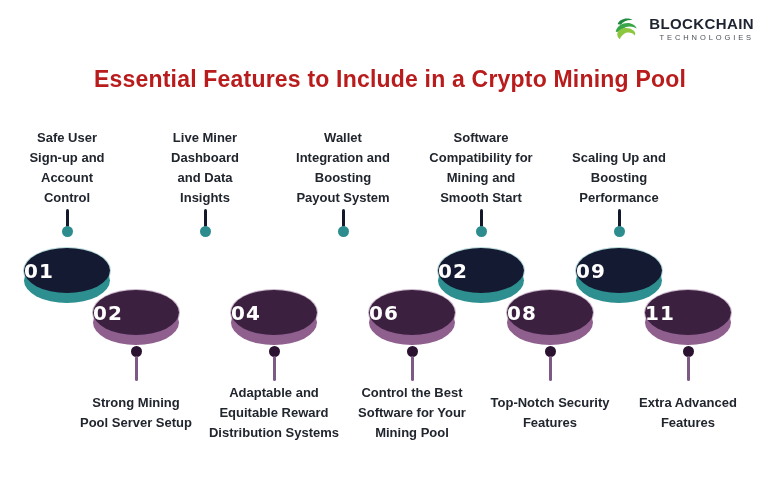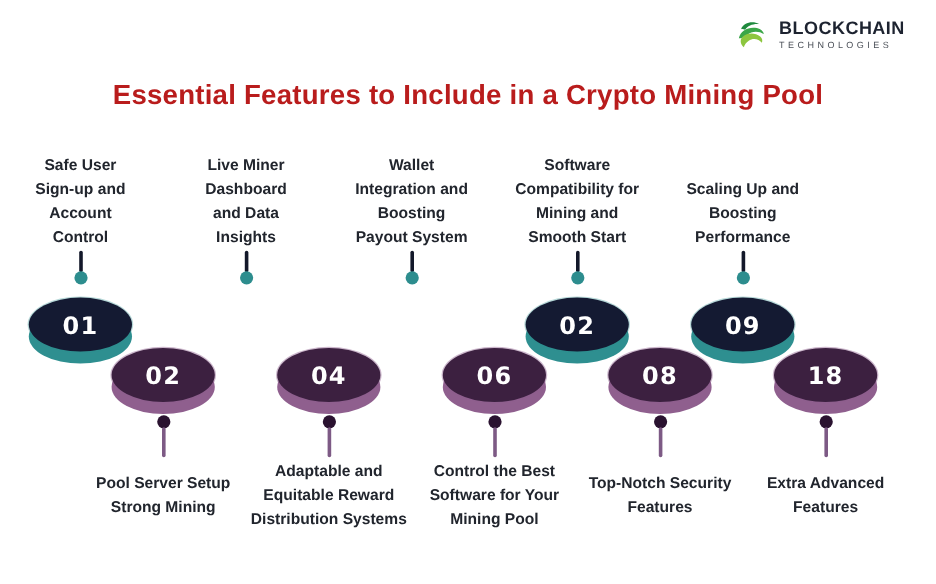--- a/index.html
+++ b/index.html
@@ -7,21 +7,21 @@
     position:relative;width:780px;height:487px;background:#ffffff;overflow:hidden;
     font-family:"Liberation Sans",sans-serif;
     --navy-face:#141a32;--teal-rim:#2e8f90;--purple-face:#3c2040;--mauve-rim:#8f5f8e;
     --top-pin-line:#13182a;--top-pin-dot:#2d8d8e;--bot-pin-dot:#2a1230;--bot-pin-line:#7d5a85;
   }
   
   .logo{position:absolute;top:14px;right:26px;display:flex;align-items:center;gap:8px;}
   .logo-icon{width:30px;height:30px;flex:0 0 auto;}
   .logo-text{display:flex;flex-direction:column;line-height:1.15;}
   .logo-name{font-size:15px;font-weight:800;color:#1d2330;letter-spacing:.4px;}
-  .logo-sub{font-size:7.5px;font-weight:500;color:#4a4f57;letter-spacing:2.9px;margin-top:2px;}
+  .logo-sub{font-size:7.5px;font-weight:500;color:#4a4f57;letter-spacing:2.9px;margin-top:2px;text-align:right;}
   
   .title{position:absolute;top:66px;left:0;width:100%;text-align:center;margin:0;
     font-size:23px;font-weight:700;color:#b91c1c;letter-spacing:.2px;}
   
   .item{position:absolute;top:0;height:100%;width:172px;}
   .label{position:absolute;left:50%;transform:translateX(-50%);width:172px;
     display:flex;flex-direction:column;align-items:center;text-align:center;
     font-size:13px;font-weight:600;color:#21252d;line-height:20px;}
   .label-top{top:118px;height:90px;justify-content:flex-end;}
   .label-bottom{top:384px;height:58px;justify-content:center;}
@@ -31,21 +31,21 @@
     border-radius:50%;background:var(--top-pin-dot);}
   .pin-dot-bottom{position:absolute;top:346px;left:50%;margin-left:-5.5px;width:11px;height:11px;
     border-radius:50%;background:var(--bot-pin-dot);}
   .pin-line-bottom{position:absolute;top:356px;left:50%;margin-left:-1.5px;width:3px;height:25px;
     background:var(--bot-pin-line);border-radius:2px;}
   .disc{position:absolute;left:50%;margin-left:-43px;width:86px;height:45px;}
   .disc-top{top:248px;}
   .disc-bottom{top:290px;}
   .disc .rim,.disc .face{position:absolute;left:0;width:86px;height:45px;border-radius:50%;}
   .disc .rim{top:10px;}
-  .disc .face{top:0;display:flex;align-items:center;justify-content:center;}
+  .disc .face{top:0;display:flex;align-items:center;justify-content:flex-start;}
   .disc-navy .face{background:var(--navy-face);box-shadow:0 0 0 1px rgba(46,143,144,.35);}
   .disc-navy .rim{background:var(--teal-rim);}
   .disc-purple .face{background:var(--purple-face);box-shadow:0 0 0 1px rgba(143,95,142,.45);}
   .disc-purple .rim{background:var(--mauve-rim);}
   .disc-number{color:#ffffff;font-size:20px;font-weight:700;letter-spacing:1px;
     font-family:"DejaVu Sans",sans-serif;}
 </style>
 </head>
 <body>
 
@@ -85,22 +85,22 @@
       <div class="item" style="left: 50px; z-index: 2;">
         <div class="disc disc-bottom disc-purple">
           <div class="rim"></div>
           <div class="face">
             <span class="disc-number">02</span>
           </div>
         </div>
         <div class="pin-dot-bottom"></div>
         <div class="pin-line-bottom"></div>
         <div class="label label-bottom">
+          <span>Strong Mining</span>
           <span>Pool Server Setup</span>
-          <span>Strong Mining</span>
         </div>
       </div>
       <div class="item" style="left: 119px; z-index: 3;">
         <div class="label label-top">
           <span>Live Miner</span>
           <span>Dashboard</span>
           <span>and Data</span>
           <span>Insights</span>
         </div>
         <div class="pin-line-top"></div>
@@ -188,21 +188,21 @@
           <div class="rim"></div>
           <div class="face">
             <span class="disc-number">09</span>
           </div>
         </div>
       </div>
       <div class="item" style="left: 602px; z-index: 10;">
         <div class="disc disc-bottom disc-purple">
           <div class="rim"></div>
           <div class="face">
-            <span class="disc-number">18</span>
+            <span class="disc-number">11</span>
           </div>
         </div>
         <div class="pin-dot-bottom"></div>
         <div class="pin-line-bottom"></div>
         <div class="label label-bottom">
           <span>Extra Advanced</span>
           <span>Features</span>
         </div>
       </div>
     </div>

